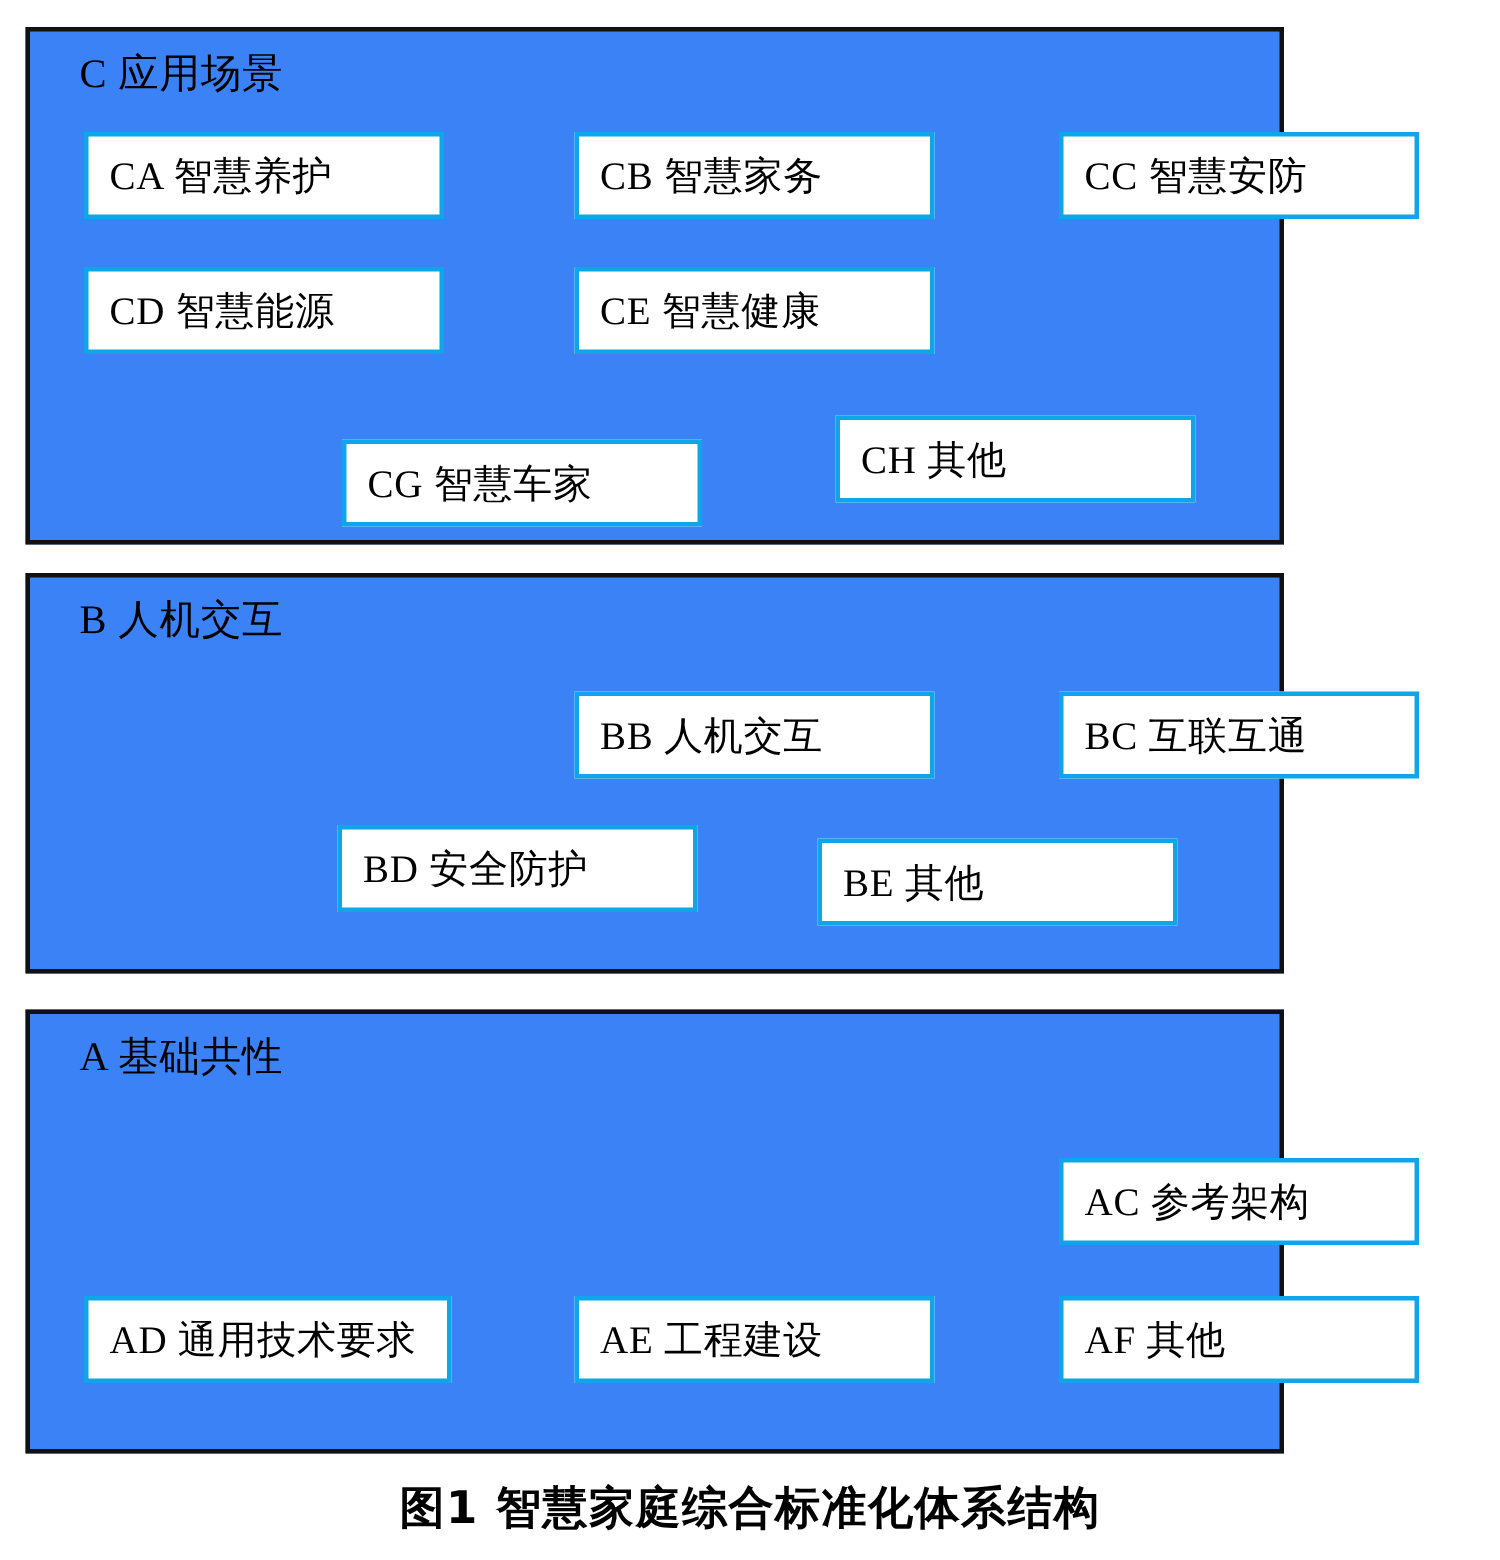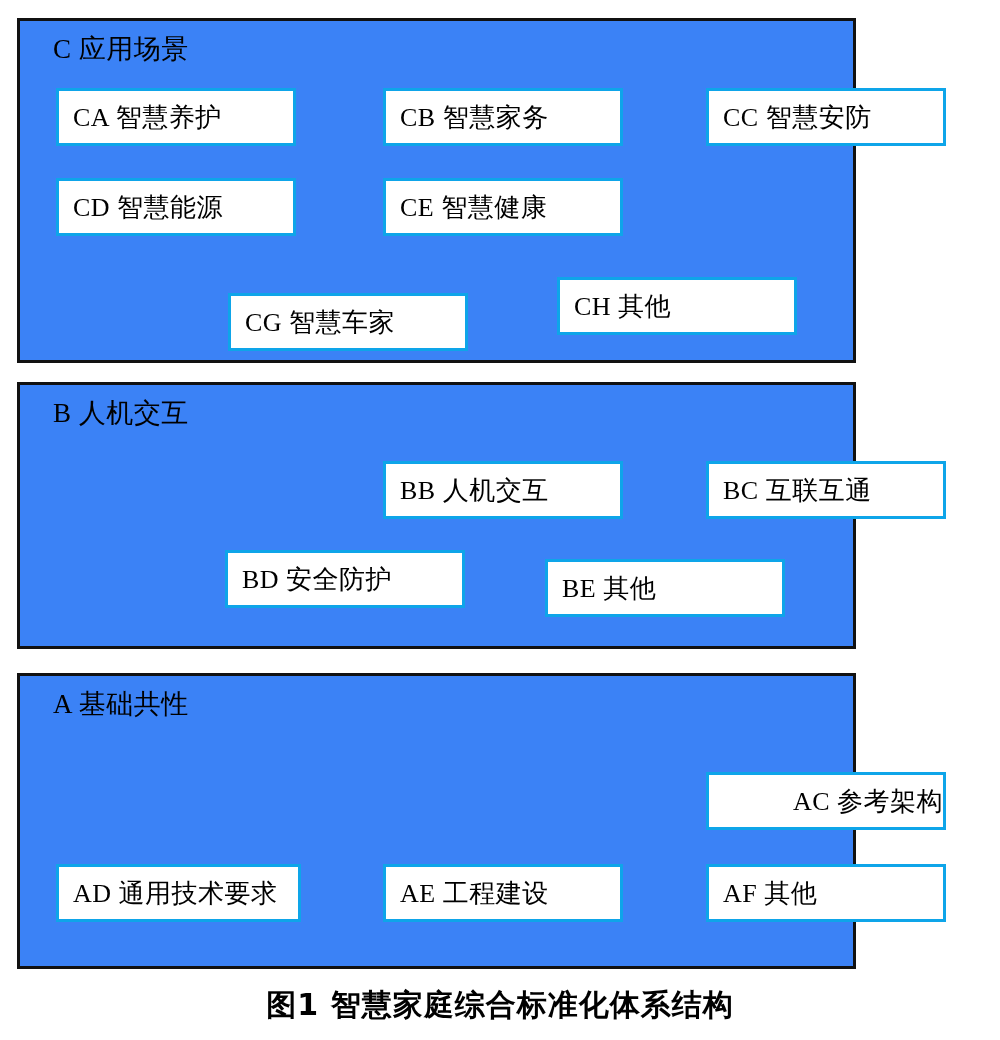--- a/index.html
+++ b/index.html
@@ -134,21 +134,21 @@
     <div class="item" style="left:525px; top:153px; width:240px; height:58px;margin-top:21px;">
       <span class="item-label">BE 其他</span>
     </div>
   </div>
 
   <div class="section section-a">
     <div class="section-title">A 基础共性</div>
 
 
 
-    <div class="item" style="left:686px; top:96px; width:240px; height:58px;justify-content:flex-end;">
+    <div class="item" style="left:686px; top:96px; width:240px; height:58px;">
       <span class="item-label">AC 参考架构</span>
     </div>
 
     <div class="item" style="left:36px; top:188px; width:245px; height:58px;">
       <span class="item-label">AD 通用技术要求</span>
     </div>
 
     <div class="item" style="left:363px; top:188px; width:240px; height:58px;">
       <span class="item-label">AE 工程建设</span>
     </div>

